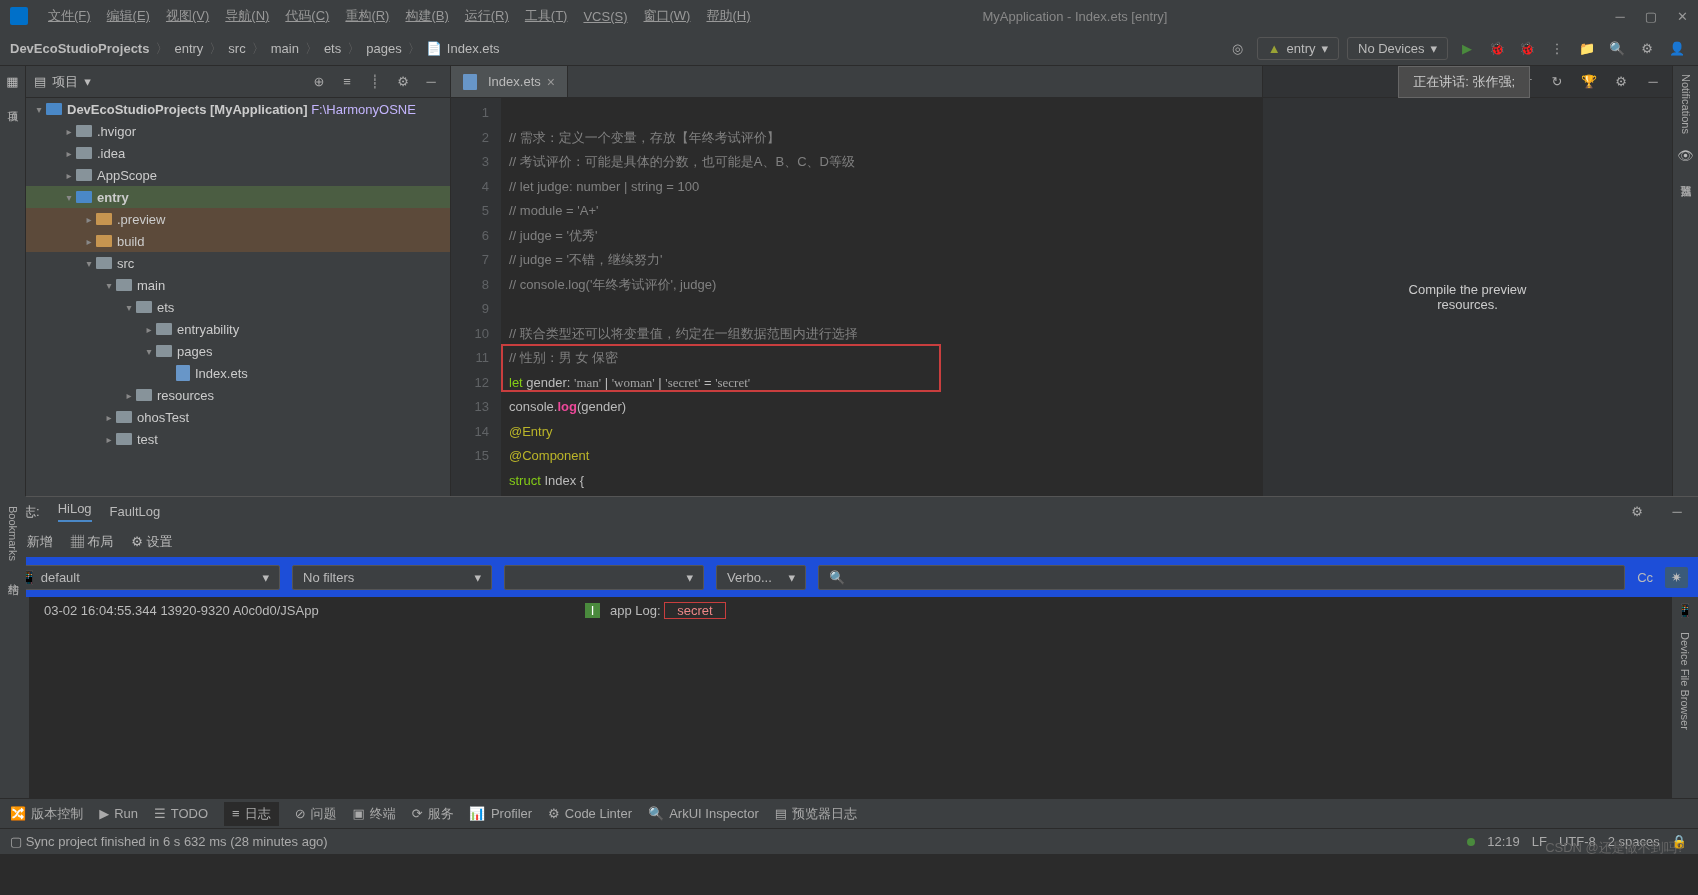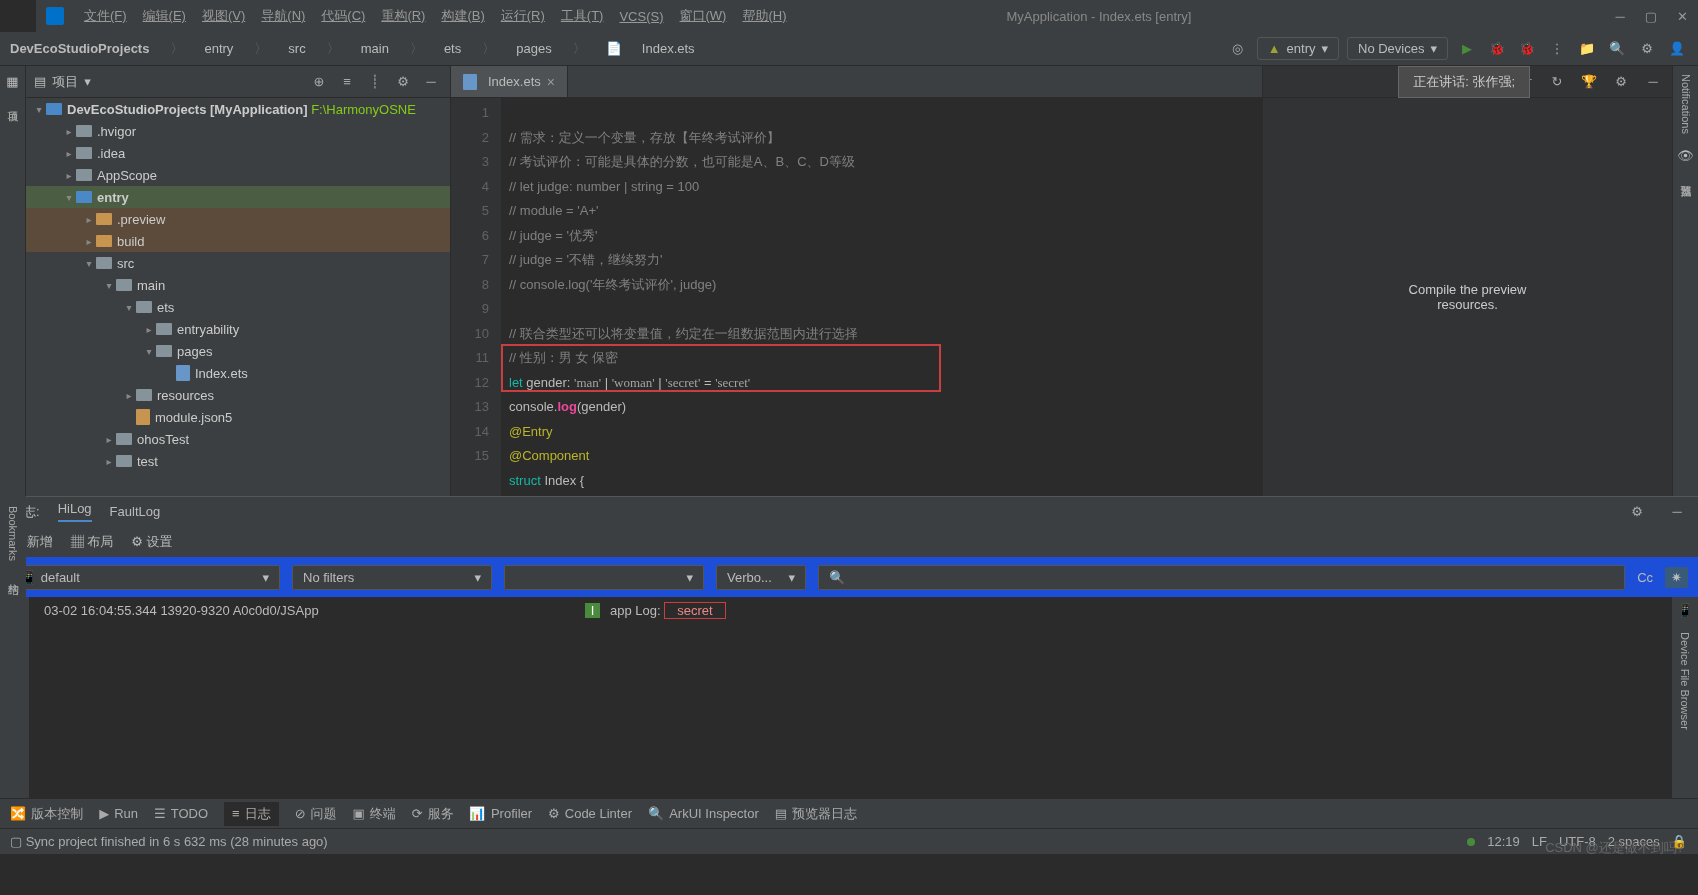--- a/index.html
+++ b/index.html
@@ -1,23 +1,23 @@
 <!DOCTYPE html>
 <html><head>
 <meta charset="utf-8">
 <style>
 *{margin:0;padding:0;box-sizing:border-box;font-family:'Segoe UI',Arial,sans-serif;font-size:13px;}
 body{background:#2b2b2b;color:#bbb;width:1698px;height:895px;overflow:hidden;position:relative;}
-.titlebar{height:32px;background:#3c3f41;display:flex;align-items:center;padding:0 10px;gap:4px;color:#999;margin-left:36px;}
+.titlebar{height:32px;background:#3c3f41;display:flex;align-items:center;padding:0 10px;gap:4px;color:#999;}
 .titlebar .logo{width:18px;height:18px;background:#0070c9;border-radius:2px;margin-right:10px;}
 .titlebar .menu-item{padding:2px 6px;cursor:pointer;}
 .titlebar .app-title{margin-left:auto;margin-right:auto;color:#888;}
 .titlebar .win-controls{display:flex;gap:20px;margin-left:auto;}
 .toolbar{height:34px;background:#3c3f41;border-bottom:1px solid #2b2b2b;display:flex;align-items:center;padding:0 10px;}
-.breadcrumb{display:flex;align-items:center;gap:19px;color:#bbb;font-size:12px;}
+.breadcrumb{display:flex;align-items:center;gap:4px;color:#bbb;font-size:12px;}
 .breadcrumb span{cursor:pointer;}
 .breadcrumb .sep{color:#666;margin:0 2px;}
 .toolbar-right{margin-left:auto;display:flex;align-items:center;gap:8px;}
 .combo{background:#3c3f41;border:1px solid #555;padding:3px 10px;border-radius:3px;display:flex;align-items:center;gap:6px;cursor:pointer;}
 .icon-btn{width:22px;height:22px;display:flex;align-items:center;justify-content:center;cursor:pointer;color:#aaa;}
 .main{display:flex;height:430px;}
 .left-gutter{width:26px;background:#3c3f41;border-right:1px solid #2b2b2b;display:flex;flex-direction:column;align-items:center;padding-top:8px;gap:14px;}
 .vtext{writing-mode:vertical-rl;text-orientation:mixed;font-size:11px;color:#aaa;cursor:pointer;}
 .project-panel{width:425px;background:#3c3f41;border-right:1px solid #2b2b2b;display:flex;flex-direction:column;}
 .panel-header{height:32px;display:flex;align-items:center;padding:0 8px;gap:6px;border-bottom:1px solid #2b2b2b;}
@@ -32,21 +32,21 @@
 .folder-icon.blue{background:#4a88c7;}
 .file-icon{width:14px;height:16px;background:#6896c8;border-radius:1px;margin-right:5px;}
 .editor-area{flex:1;display:flex;flex-direction:column;background:#2b2b2b;position:relative;}
 .tabs{height:32px;background:#3c3f41;display:flex;border-bottom:1px solid #2b2b2b;}
 .tab{padding:0 12px;display:flex;align-items:center;gap:6px;background:#4e5254;border-right:1px solid #2b2b2b;cursor:pointer;}
 .tab .close{color:#999;font-size:14px;}
 .editor{flex:1;display:flex;font-family:'Consolas','Courier New',monospace;font-size:14px;line-height:24.5px;overflow:hidden;}
 .gutter{width:50px;text-align:right;padding-right:12px;color:#606366;background:#313335;padding-top:3px;}
 .code{flex:1;padding-left:8px;padding-top:3px;background:#2b2b2b;white-space:pre;position:relative;}
 .cm{color:#808080;}
-.kw{color:#14b8a6;}
+.kw{color:#84cc16;}
 .str{color:#a3a3a3;font-family:Liberation Serif, serif;}
 .fn{color:#ec4899;font-weight:bold;}
 .dec{color:#bbb529;}
 .box-red{border:2px solid #c93e3e;position:absolute;}
 .preview{width:410px;background:#313335;border-left:1px solid #2b2b2b;display:flex;flex-direction:column;}
 .preview-header{height:32px;display:flex;align-items:center;justify-content:flex-end;padding:0 8px;gap:10px;border-bottom:1px solid #2b2b2b;}
 .tooltip-box{position:absolute;top:66px;right:168px;background:#4b4b4b;border:1px solid #666;padding:6px 14px;color:#ccc;z-index:10;}
 .preview-body{flex:1;display:flex;align-items:center;justify-content:center;text-align:center;color:#ccc;font-size:14px;}
 .right-gutter{width:26px;background:#3c3f41;border-left:1px solid #2b2b2b;display:flex;flex-direction:column;align-items:center;padding-top:8px;gap:14px;}
 .log-panel{height:302px;background:#2b2b2b;border-top:1px solid #555;display:flex;flex-direction:column;}
@@ -144,21 +144,21 @@
       <span>项目</span>
       <span>▾</span>
       <div class="spacer"></div>
       <span class="icon-btn">⊕</span>
       <span class="icon-btn">≡</span>
       <span class="icon-btn">┊</span>
       <span class="icon-btn">⚙</span>
       <span class="icon-btn">─</span>
     </div>
     <div class="tree">
-      <div class="tree-row" style="padding-left:6px"><span class="tree-arrow">▾</span><div class="folder-icon blue"></div><span style="font-weight:bold">DevEcoStudioProjects [MyApplication]</span>&nbsp;<span style="color:#84cc16">F:\HarmonyOSNE</span></div>
+      <div class="tree-row" style="padding-left:6px"><span class="tree-arrow">▾</span><div class="folder-icon blue"></div><span style="font-weight:bold">DevEcoStudioProjects [MyApplication]</span>&nbsp;<span style="color:#c4b5fd">F:\HarmonyOSNE</span></div>
       <div class="tree-row" style="padding-left:36px">
           <span class="tree-arrow">▸</span>
           <div class="folder-icon"></div>
           <span>.hvigor</span>
         </div>
       <div class="tree-row" style="padding-left:36px">
           <span class="tree-arrow">▸</span>
           <div class="folder-icon"></div>
           <span>.idea</span>
         </div>
@@ -208,24 +208,20 @@
           <span>pages</span>
         </div>
       <div class="tree-row" style="padding-left:150px">
           <div class="file-icon"></div>
           <span>Index.ets</span>
         </div>
       <div class="tree-row" style="padding-left:96px">
           <span class="tree-arrow">▸</span>
           <div class="folder-icon"></div>
           <span>resources</span>
-        </div>
-      <div class="tree-row" style="padding-left:110px">
-          <div class="file-icon" style="background:#c79550"></div>
-          <span>module.json5</span>
         </div>
       <div class="tree-row" style="padding-left:76px">
           <span class="tree-arrow">▸</span>
           <div class="folder-icon"></div>
           <span>ohosTest</span>
         </div>
       <div class="tree-row" style="padding-left:76px">
           <span class="tree-arrow">▸</span>
           <div class="folder-icon"></div>
           <span>test</span>

